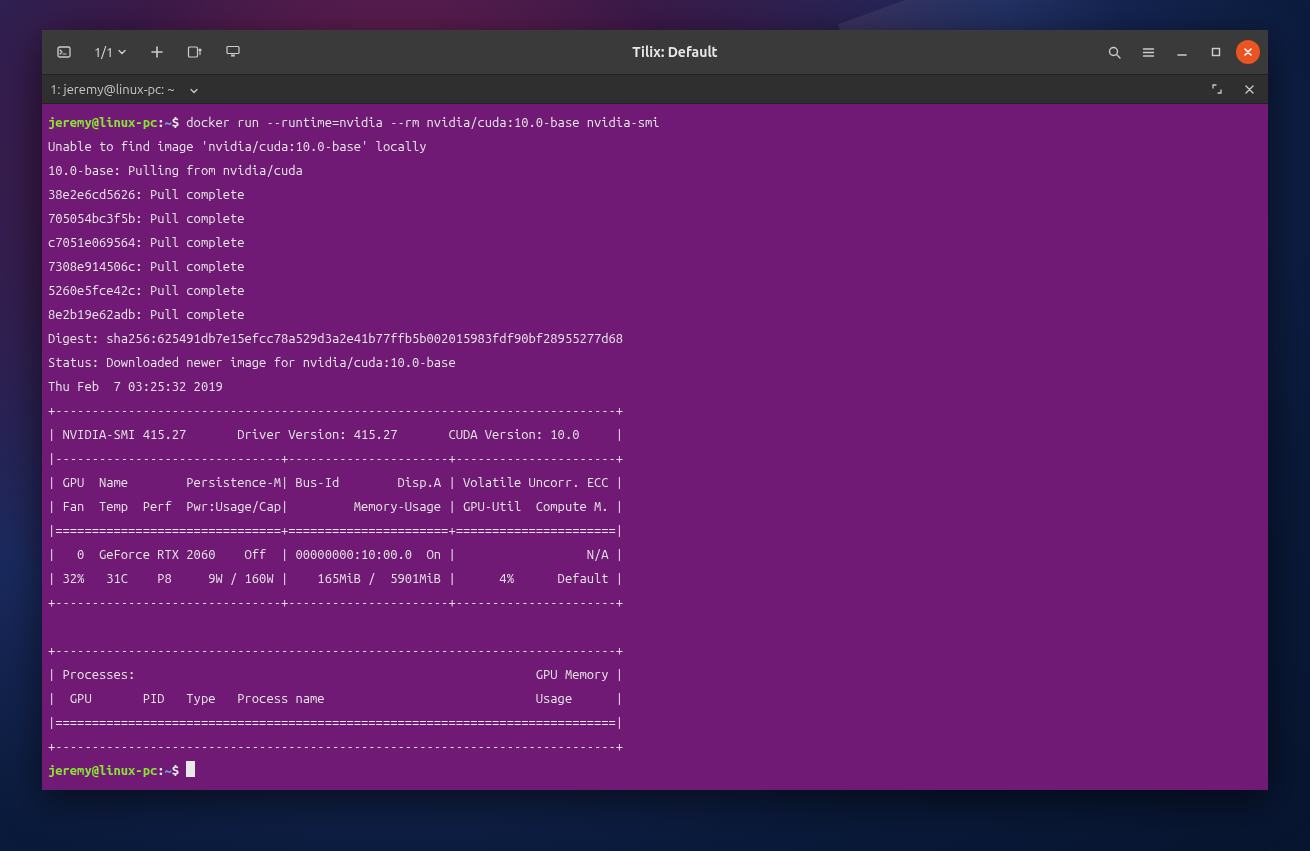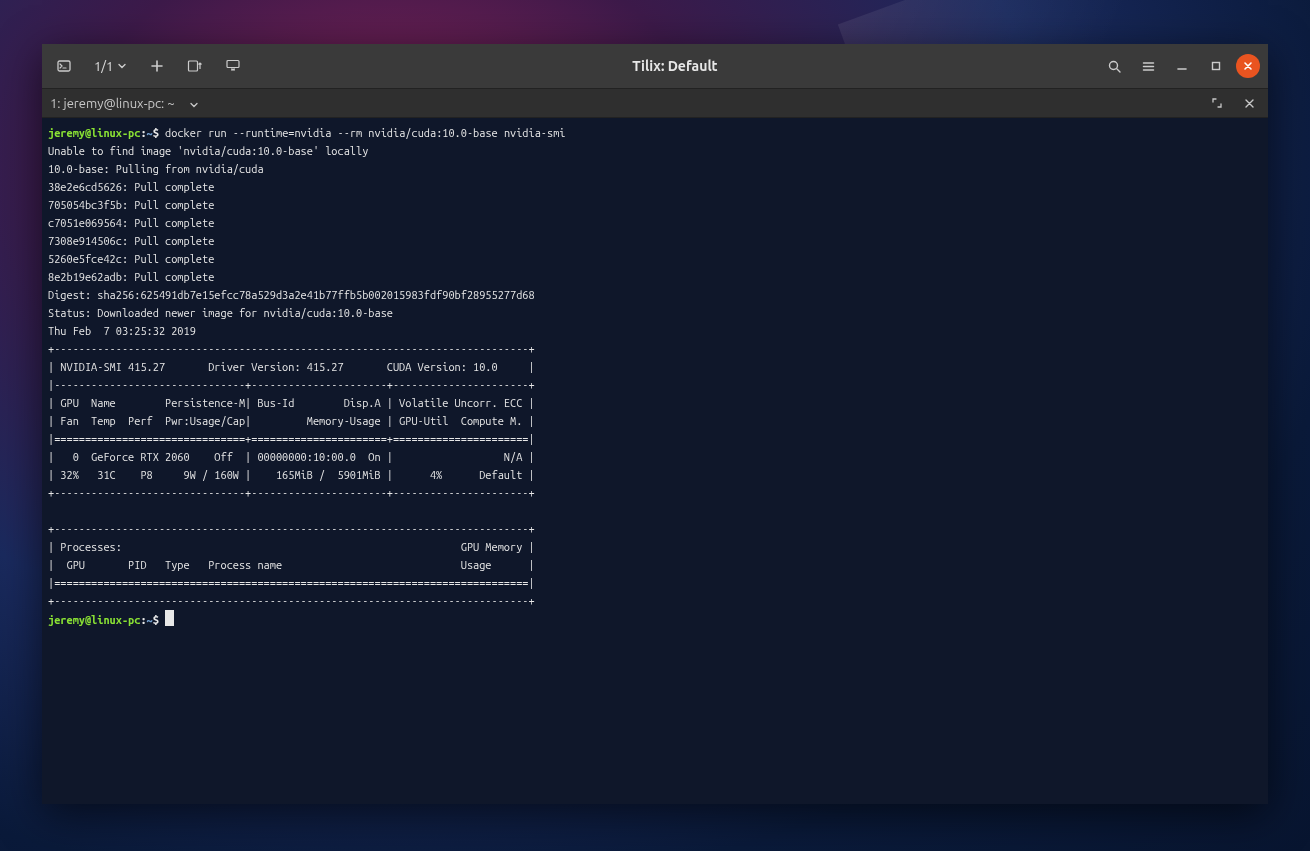--- a/index.html
+++ b/index.html
@@ -16,21 +16,21 @@
     top: -50px;
     right: 50px;
     width: 400px;
     height: 200px;
     background: linear-gradient(135deg, rgba(255,255,255,0.08) 0%, transparent 60%);
     transform: rotate(-20deg);
     pointer-events: none;
   }
   .window {
     position: absolute;
-    top: 44px;
+    top: 30px;
     left: 42px;
     width: 1226px;
     height: 760px;
     background: #2b2b2b;
     border-radius: 0;
     box-shadow: 0 10px 40px rgba(0,0,0,0.6);
     overflow: hidden;
     display: flex;
     flex-direction: column;
   }
@@ -116,25 +116,25 @@
     height: 22px;
     display: flex;
     align-items: center;
     justify-content: center;
     color: #c8c8c8;
     cursor: pointer;
     border-radius: 3px;
   }
   .terminal {
     flex: 1;
-    background: #0f172a;
+    background: #701a75;
     padding: 6px 6px;
     font-family: 'Ubuntu Mono', 'DejaVu Sans Mono', monospace;
-    font-size: 11px;
-    line-height: 18px;
+    font-size: 13px;
+    line-height: 24px;
     color: #e8e8e8;
     white-space: pre;
     overflow: hidden;
   }
   .prompt-user { color: #8ae234; font-weight: bold; }
   .prompt-colon { color: #e8e8e8; font-weight: bold; }
   .prompt-path { color: #729fcf; font-weight: bold; }
   .cursor {
     display: inline-block;
     width: 9px;

